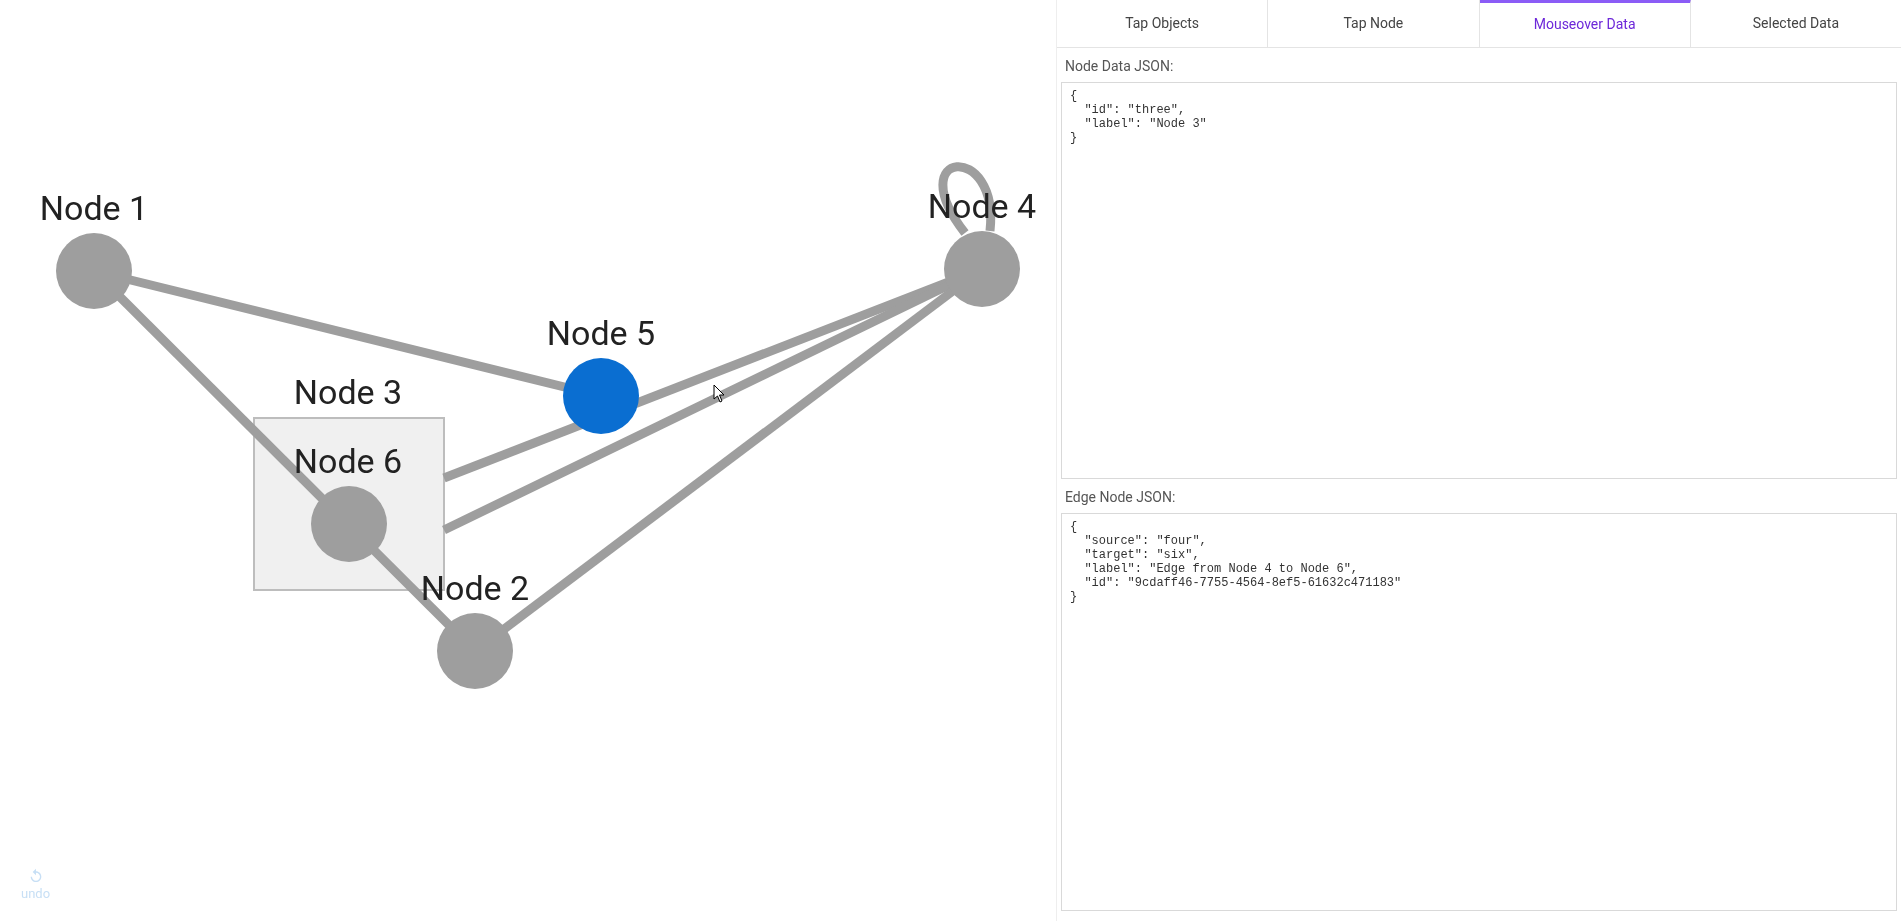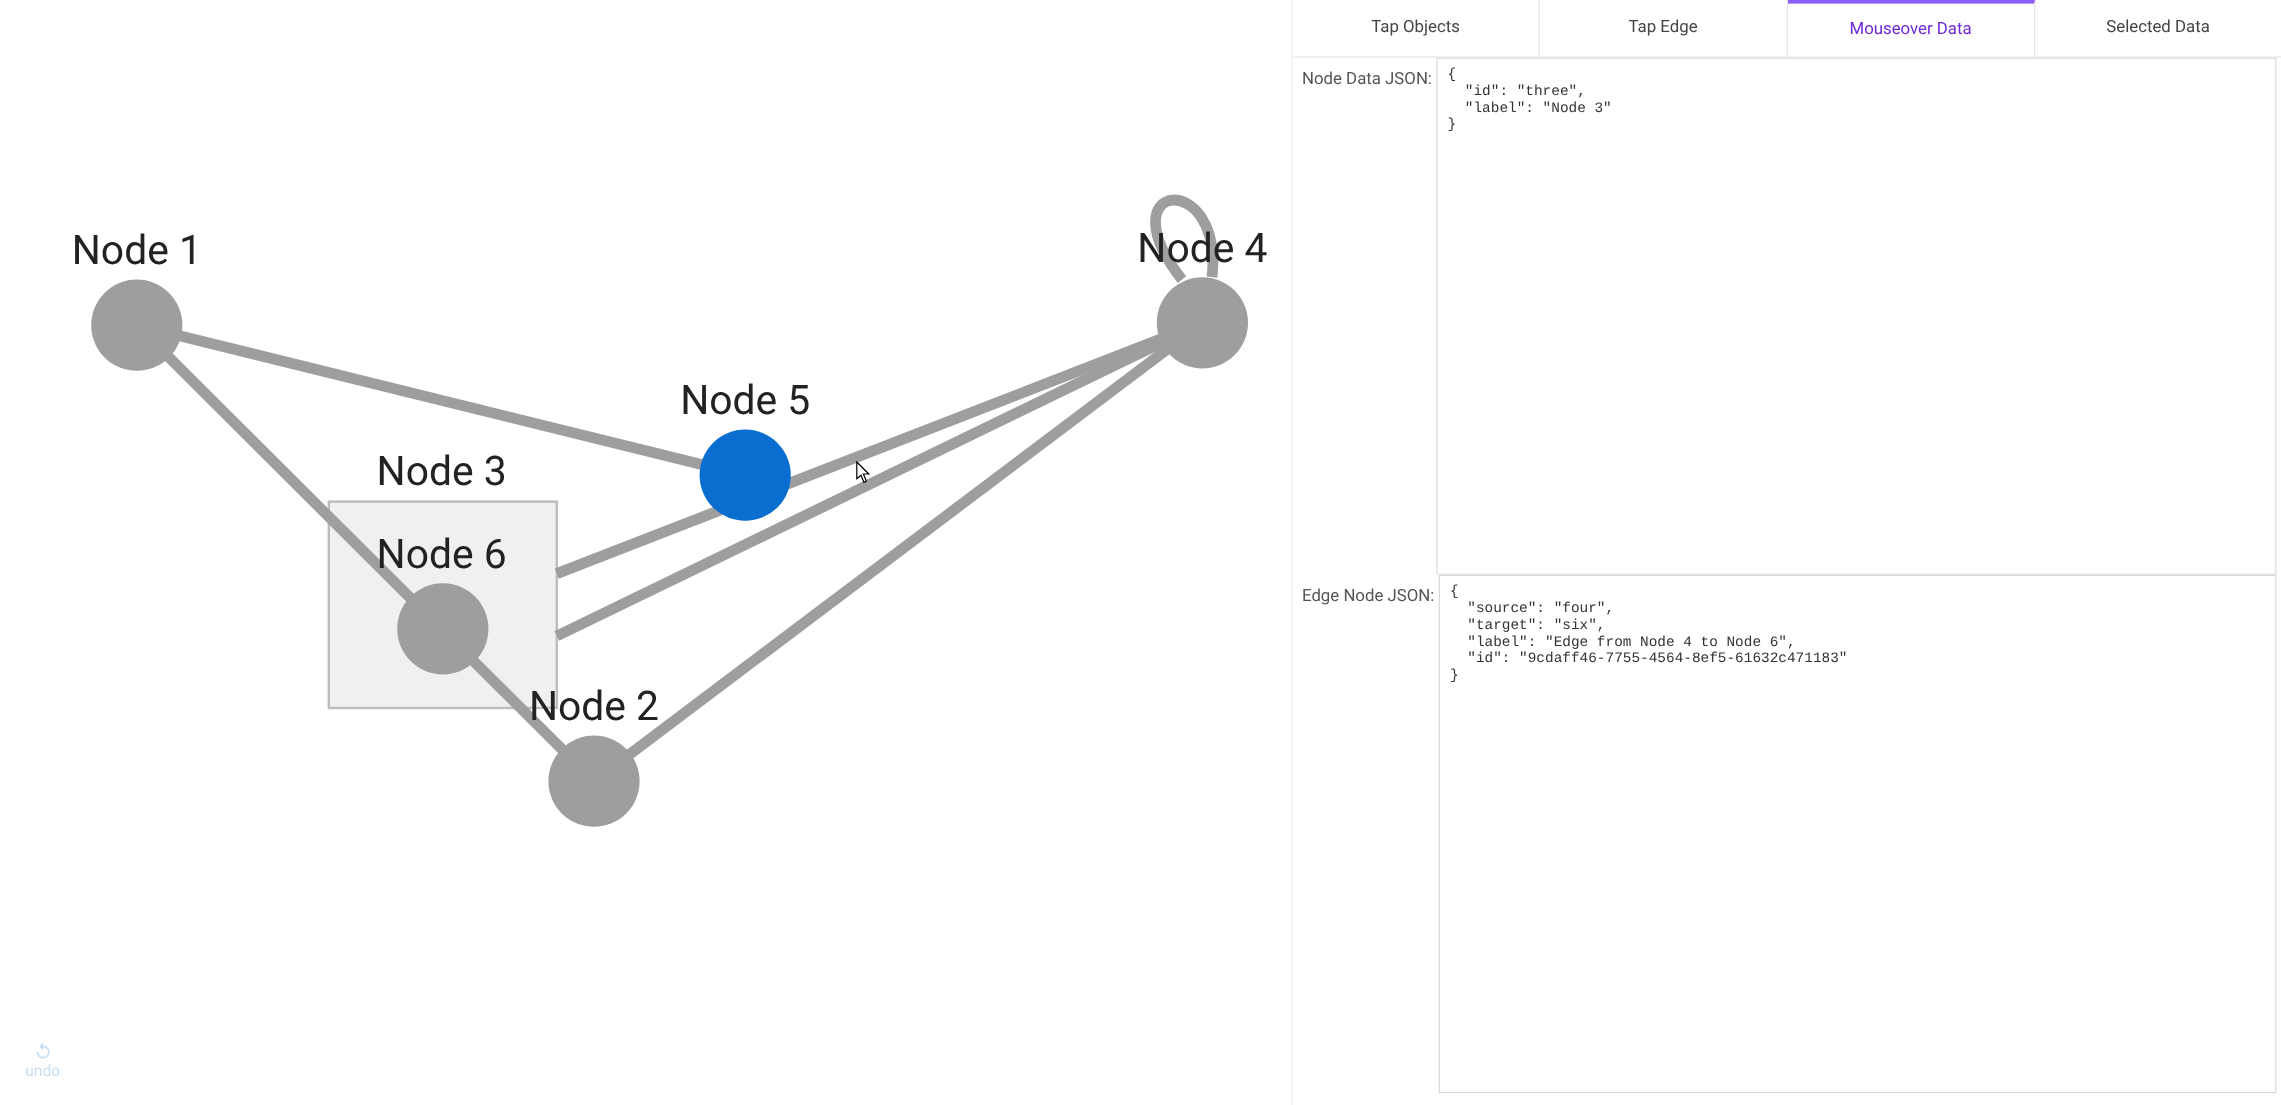--- a/index.html
+++ b/index.html
@@ -11,21 +11,20 @@
     overflow: hidden;
   }
   .app {
     display: flex;
     width: 100%; height: 100%;
   }
   .graph-pane {
     position: relative;
     flex: 0 0 1056px;
     height: 100%;
-    padding-left: 20px;
   }
   .sidebar {
     flex: 1 1 auto;
     display: flex;
     flex-direction: column;
     border-left: 1px solid #eee;
     padding-bottom: 10px;
   }
   .tabs {
     display: flex;
@@ -51,21 +50,21 @@
     background: #fff;
     margin-top: -1px;
   }
   .section-label {
     font-size: 14px;
     color: #555;
     padding: 10px 4px 8px 4px;
   }
   .data-pane {
     display: flex;
-    flex-direction: row;
+    flex-direction: column;
     flex: 1 1 auto;
     padding: 0 4px;
     overflow: hidden;
   }
   .data-box {
     border: 1px solid #d9d9d9;
     font-family: "Courier New", Consolas, monospace;
     font-size: 12px;
     color: #333;
     padding: 6px 8px;
@@ -139,21 +138,21 @@
     <div class="cursor" id="cursor-el" style="left: 713px; top: 384px;">
       <svg width="14" height="20" viewBox="0 0 14 20">
         <path d="M1 1 L1 15 L4.5 12 L7 18 L9 17 L6.5 11 L11 11 Z" fill="#fff" stroke="#000" stroke-width="1"></path>
       </svg>
     </div>
   </div>
 
   <div class="sidebar">
     <div class="tabs">
       <div class="tab">Tap Objects</div>
-      <div class="tab">Tap Edge</div>
+      <div class="tab">Tap Node</div>
       <div class="tab active">Mouseover Data</div>
       <div class="tab">Selected Data</div>
     </div>
 
     <div class="data-pane">
       <div class="section-label">Node Data JSON:</div>
       <textarea class="data-box" readonly="" style="">{
   "id": "three",
   "label": "Node 3"
 }</textarea>

